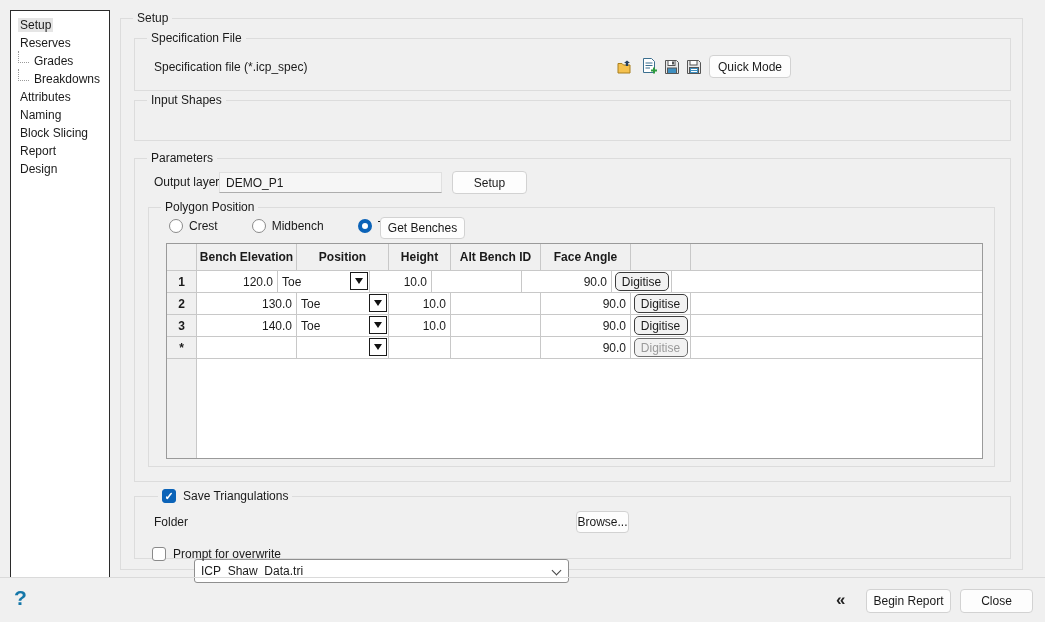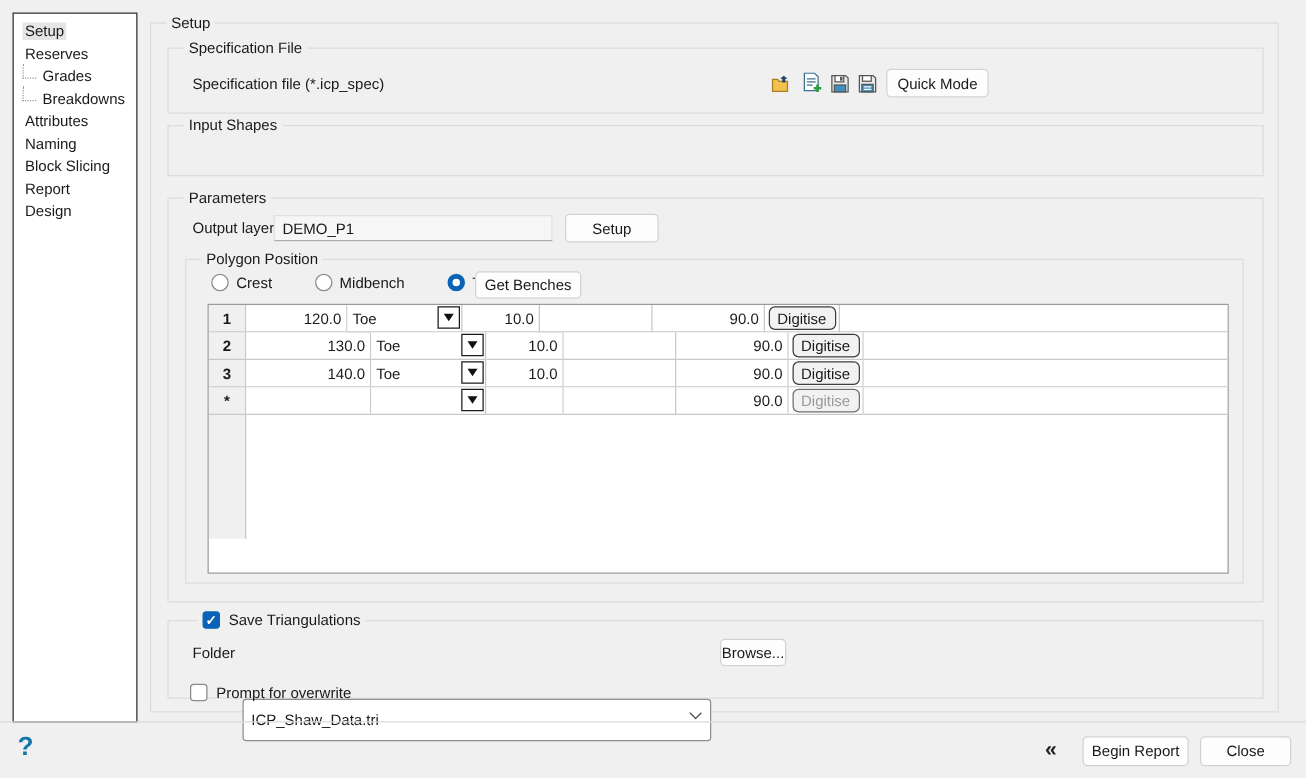--- a/index.html
+++ b/index.html
@@ -192,20 +192,30 @@
             <span>Midbench</span>
           </span>
           <span class="radio-item">
             <span class="radio-dot sel"></span>
             <span>Toe</span>
           </span>
         </div>
       <button class="btn" style="left:231px; top:9px; width:85px; height:22px;">Get Benches</button>
 
       <div class="bench-table" id="bench-table">
+          <div class="t-row header">
+            <div class="t-cell hdr" style="width: 30px;"></div>
+            <div class="t-cell hdr" style="width: 100px;">Bench Elevation</div>
+            <div class="t-cell hdr" style="width: 92px;">Position</div>
+            <div class="t-cell hdr" style="width: 62px;">Height</div>
+            <div class="t-cell hdr" style="width: 90px;">Alt Bench ID</div>
+            <div class="t-cell hdr" style="width: 90px;">Face Angle</div>
+            <div class="t-cell hdr" style="width: 60px;"></div>
+            <div class="t-cell filler" style="flex: 1 1 0%;"></div>
+          </div>
           <div class="t-row">
             <div class="t-cell gut" style="width: 30px;">1</div>
             <div class="t-cell num" style="width: 81px;">120.0</div>
             <div class="t-cell txt" style="width: 92px;">Toe<span class="dd-btn">
                 <span class="tri"></span>
               </span></div>
             <div class="t-cell num" style="width: 62px;">10.0</div>
             <div class="t-cell txt" style="width: 90px;"></div>
             <div class="t-cell num" style="width: 90px;">90.0</div>
             <div class="t-cell " style="width: 60px;">
@@ -263,21 +273,21 @@
         </div>
     </div>
   </div>
 
   <div class="group" style="left:13px; top:477px; width:877px; height:63px;">
     <div class="check-row" style="left:23px; top:-8px; background:#f0f0f0; padding:0 4px;">
       <span class="checkbox checked" id="save-tri-cb">✓</span>
       <span>Save Triangulations</span>
     </div>
     <span class="lab" style="left:19px; top:18px;">Folder</span>
-    <div class="combo" style="left:59px; top:14px; width:375px; height:34px;">
+    <div class="combo" style="left:59px; top:14px; width:375px; height:24px;">
       <span>ICP_Shaw_Data.tri</span>
       <span class="chev"></span>
     </div>
     <button class="btn" style="left:441px; top:14px; width:53px; height:22px;">Browse...</button>
     <div class="check-row" style="left:17px; top:50px;">
       <span class="checkbox" id="prompt-cb"></span>
       <span>Prompt for overwrite</span>
     </div>
   </div>
 </div>

